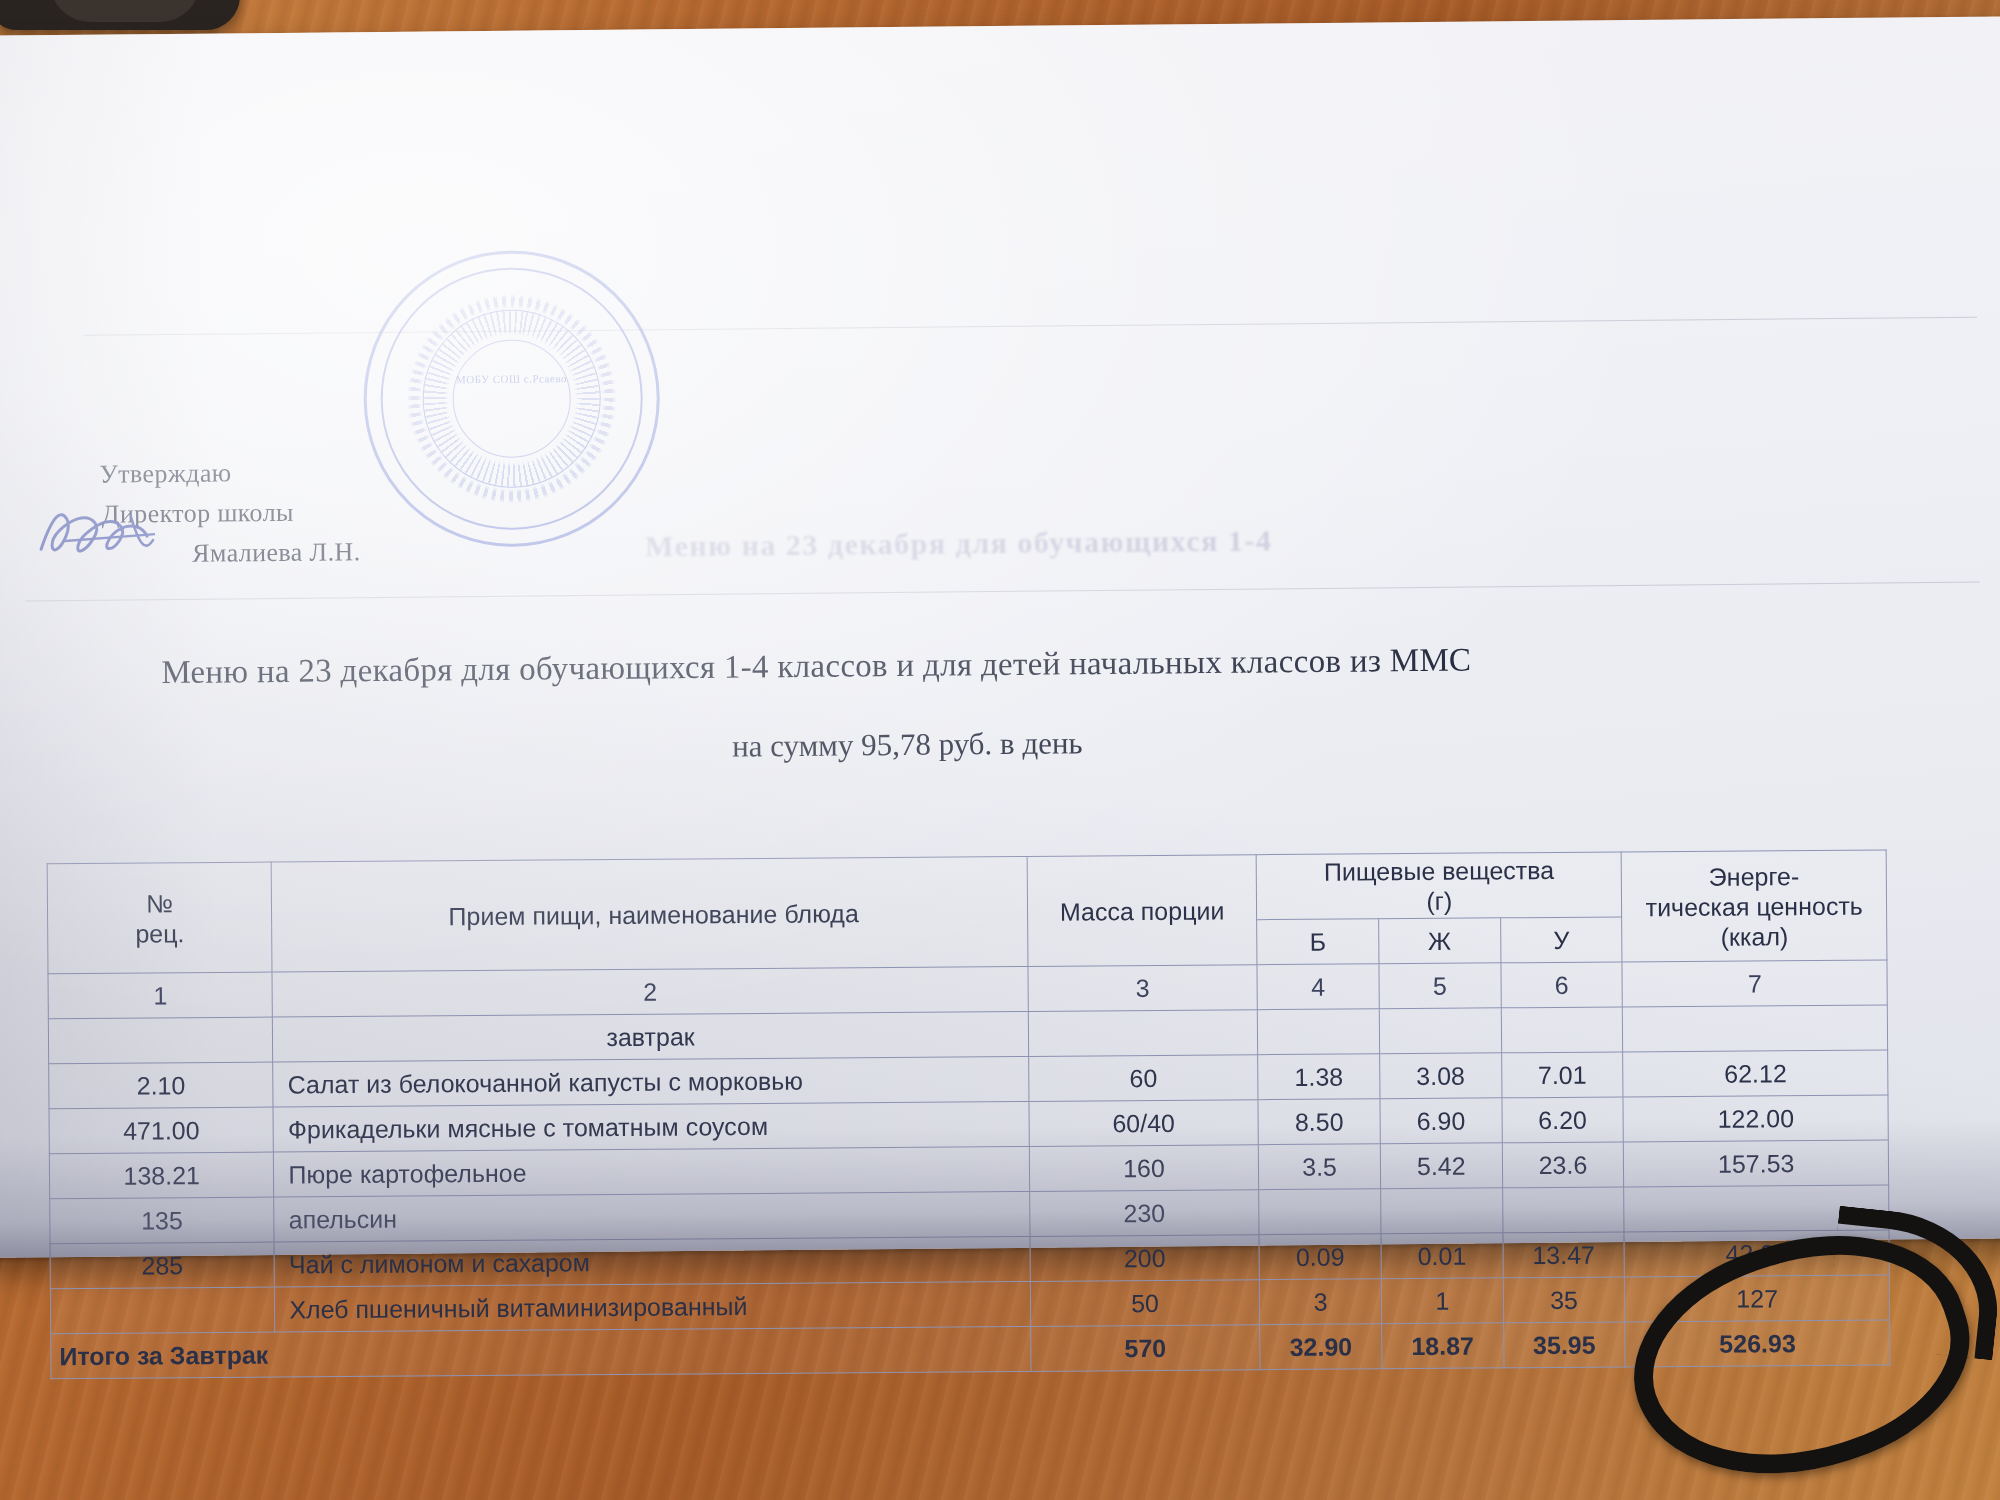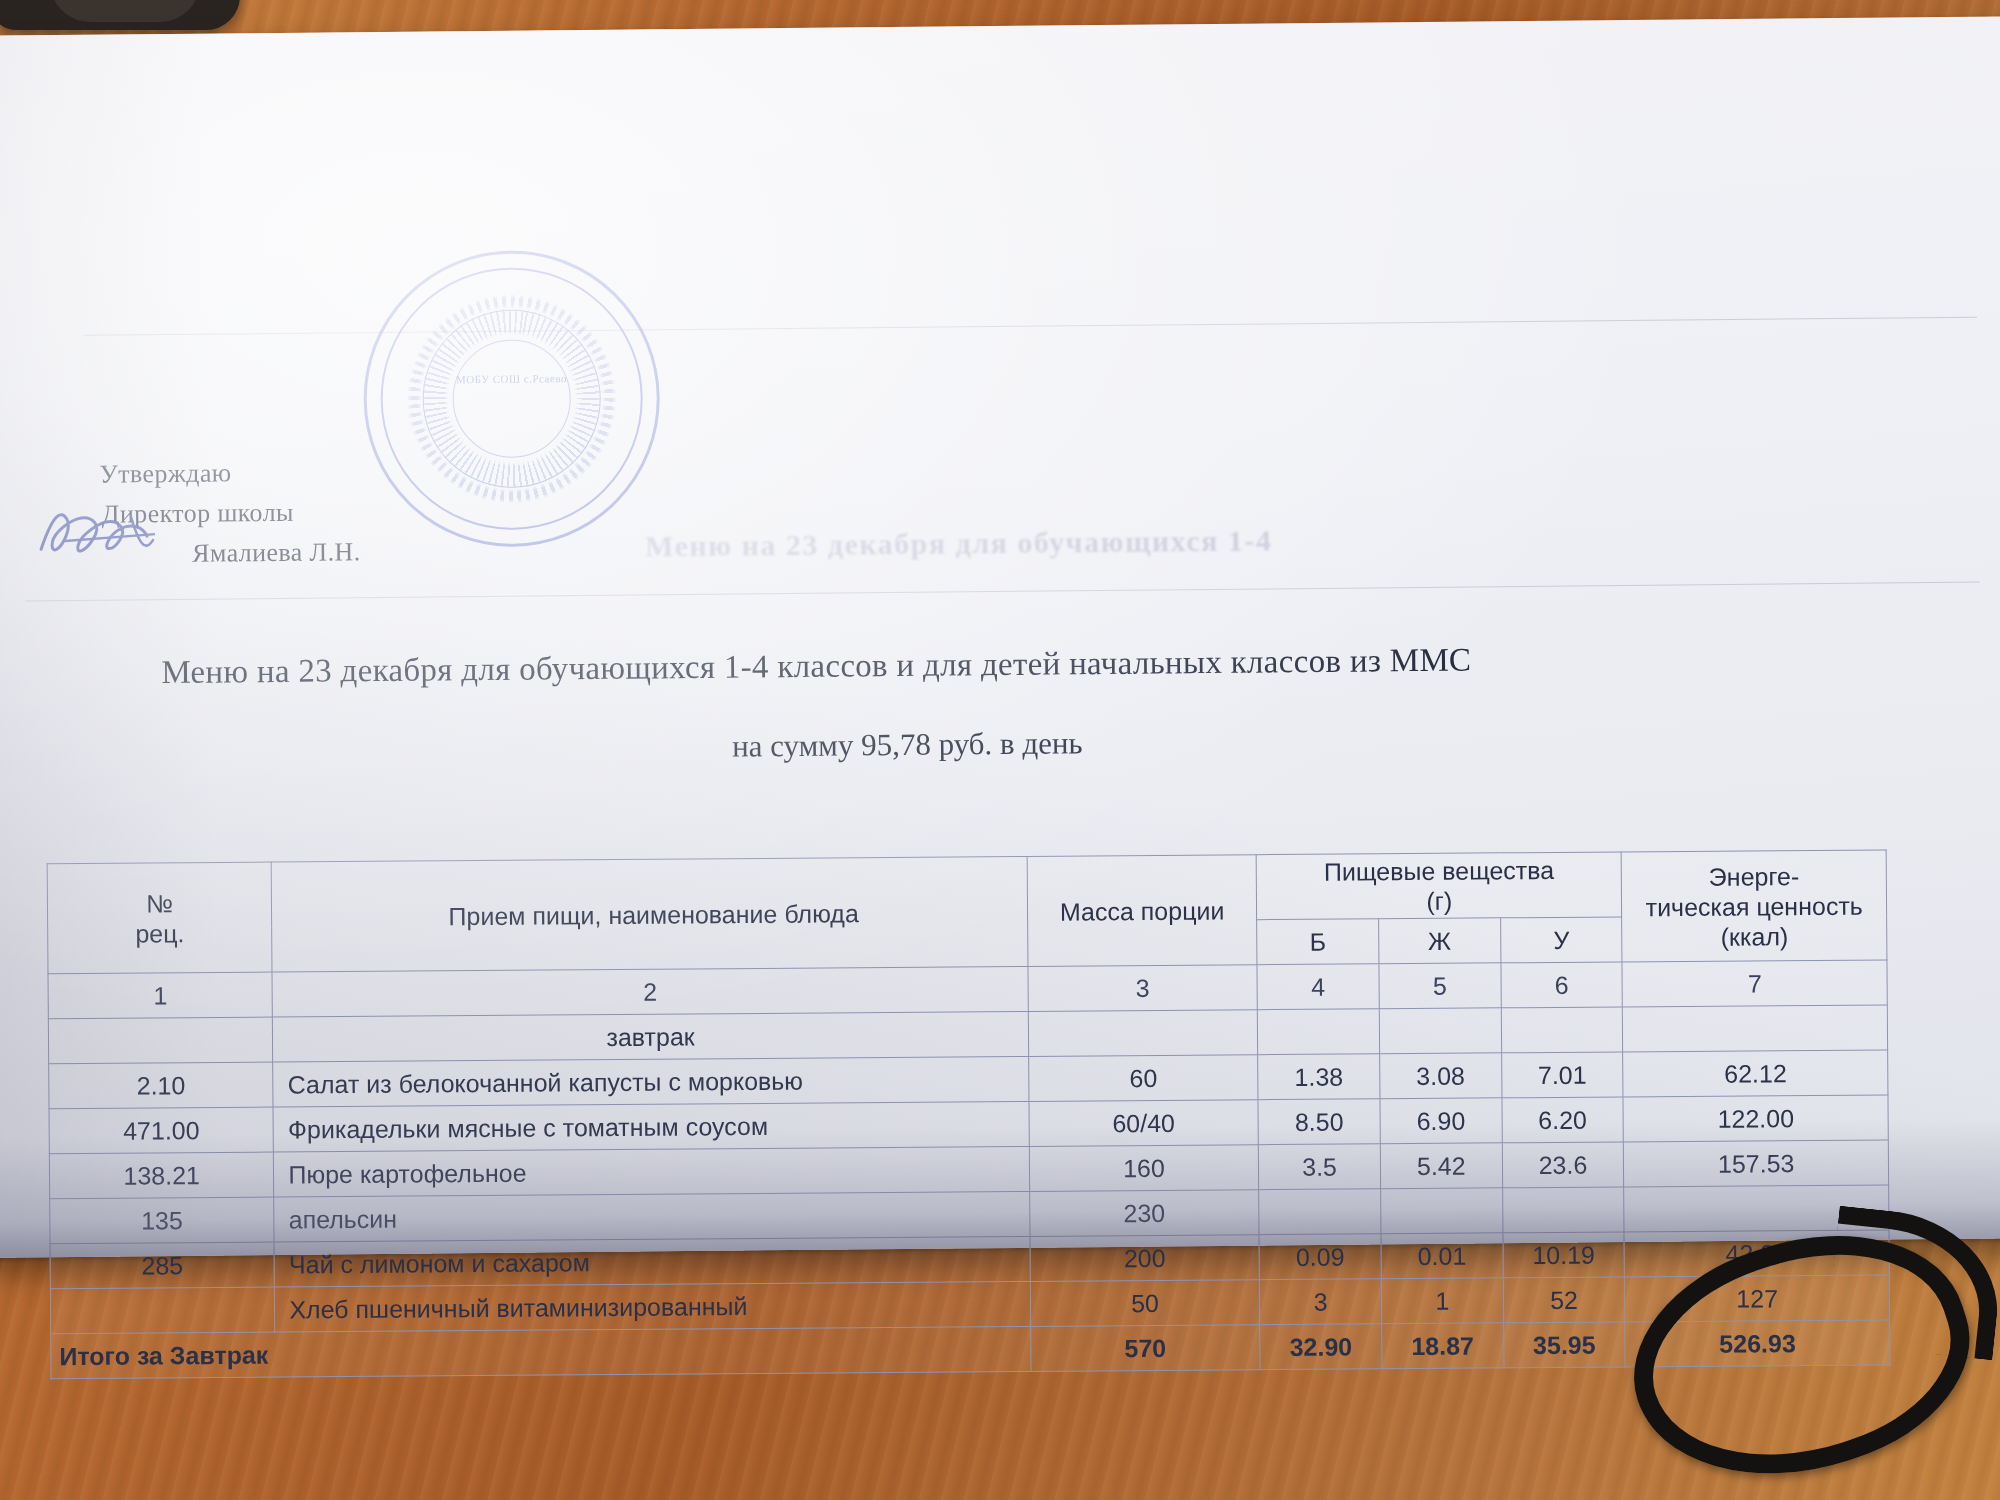--- a/index.html
+++ b/index.html
@@ -410,30 +410,30 @@
               <td></td>
               <td></td>
               <td></td>
             </tr>
             <tr>
               <td>285</td>
               <td class="c-name">Чай с лимоном и сахаром</td>
               <td>200</td>
               <td>0.09</td>
               <td>0.01</td>
-              <td>10.19</td>
+              <td>13.47</td>
               <td>42.28</td>
             </tr>
             <tr>
               <td></td>
               <td class="c-name">Хлеб пшеничный витаминизированный</td>
               <td>50</td>
               <td>3</td>
               <td>1</td>
-              <td>52</td>
+              <td>35</td>
               <td>127</td>
             </tr>
 
             <tr class="total">
               <td class="name-total" colspan="2">Итого за Завтрак</td>
               <td class="total-mass-cell">570</td>
               <td>32.90</td>
               <td>18.87</td>
               <td>35.95</td>
               <td>526.93</td>

